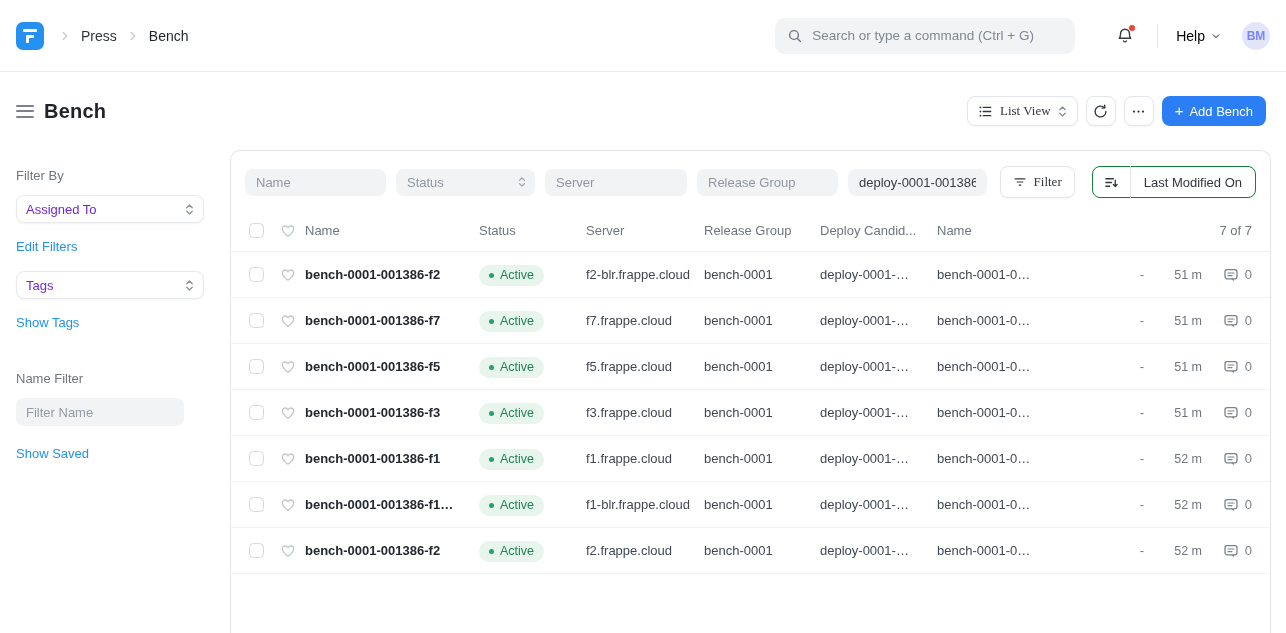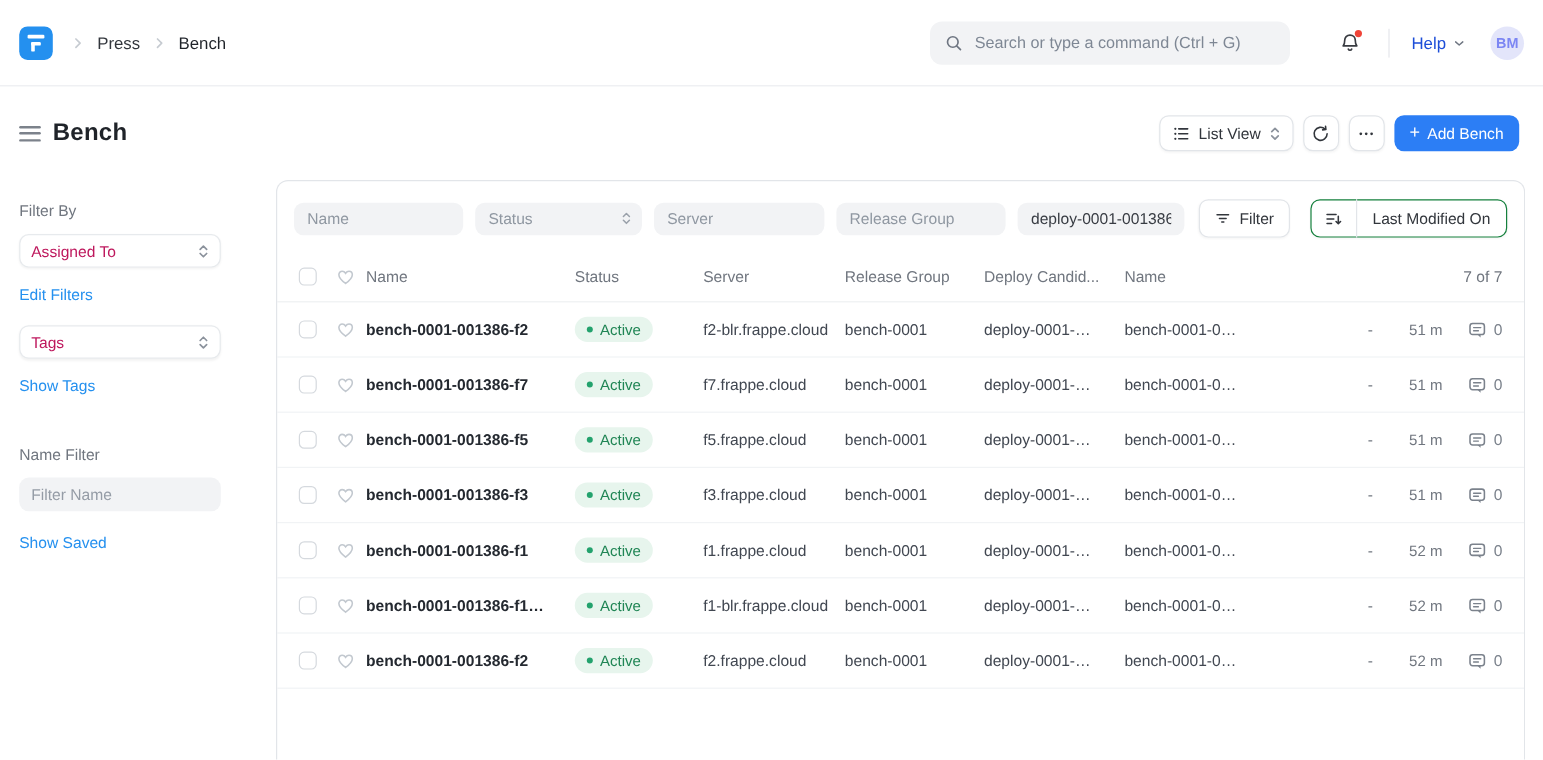--- a/index.html
+++ b/index.html
@@ -21,48 +21,48 @@
   .crumb.current { color:#1f2329; }
 
   .nav-right { margin-left:auto; display:flex; align-items:center; }
   .searchbox { width:300px; height:36px; background:#f2f3f5; border-radius:10px;
     display:flex; align-items:center; gap:9px; padding:0 12px; }
   .searchbox span { font-size:13.5px; color:#7e8794; white-space:nowrap;text-align:center; }
   .bell-wrap { position:relative; margin-left:40px; display:flex; }
   .bell-dot { position:absolute; right:0px; top:-1px; width:6px; height:6px;
     border-radius:50%; background:#f04438; }
   .nav-divider { width:1px; height:24px; background:#e5e7eb; margin:0 18px 0 22px; }
-  .help { display:flex; align-items:center; gap:5px; font-size:14px; color:#1d4ed8; cursor:pointer; }
+  .help { display:flex; align-items:center; gap:5px; font-size:14px; color:#000000; cursor:pointer; }
   .avatar { width:28px; height:28px; border-radius:50%; background:#e3e5fa;
     color:#7c86f3; font-size:12px; font-weight:600; display:flex; align-items:center;
     justify-content:center; margin-left:20px; }
 
   
   .page-header { height:78px; display:flex; align-items:center; padding:0 20px 0 16px; }
   .burger { display:flex; flex-direction:column; gap:3.5px; width:18px; cursor:pointer; }
   .burger i { height:2px; background:#7c828b; border-radius:2px; }
   .page-title { font-size:20px; font-weight:700; color:#1f2329; margin-left:10px;
     letter-spacing:.2px; }
   .header-actions { margin-left:auto; display:flex; align-items:center; gap:8px; }
   .btn { height:30px; background:#fff; border:1px solid #e2e5e9; border-radius:8px;
     display:flex; align-items:center; gap:7px; padding:0 10px; font-size:13px;
-    color:#32363c; cursor:pointer; box-shadow:0 1px 2px rgba(0,0,0,.04); }
+    color:#32363c; cursor:pointer; box-shadow:0 1px 2px rgba(0,0,0,.04);font-family:Liberation Serif, serif; }
   .btn.icon-only { width:30px; justify-content:center; padding:0; }
   .btn-primary { height:30px; background:#2c7ef5; border:none; border-radius:8px;
     color:#fff; font-size:13px; display:flex; align-items:center; gap:6px;
     padding:0 13px; cursor:pointer; }
   .btn-primary .plus { font-size:15px; line-height:1; margin-top:-1px; }
 
   
   .content { display:flex; height:493px; }
   .sidebar { width:230px; flex:0 0 auto; padding:10px 16px 0 16px; }
   .side-label { font-size:13px; color:#70767f; margin:8px 0 12px; }
-  .side-select { width:168px; height:28px; background:#fff; border:1px solid #e7eaed;
+  .side-select { width:188px; height:28px; background:#fff; border:1px solid #e7eaed;
     border-radius:8px; box-shadow:0 1px 2px rgba(0,0,0,.05); display:flex;
-    align-items:center; padding:0 9px; font-size:13px; color:#be185d;
+    align-items:center; padding:0 9px; font-size:13px; color:#6d28d9;
     margin-bottom:14px; cursor:pointer; }
   .side-select .grow { flex:1; }
   .side-link { font-size:13px; color:#2490ef; cursor:pointer; display:inline-block; }
   .side-input { width:168px; height:28px; background:#f2f3f5; border:none;
     border-radius:8px; padding:0 10px; font-size:13px; color:#383c43; outline:none; }
   .side-input::placeholder { color:#959ca6; }
 
   .main { flex:1; margin-right:15px; }
   .card { height:100%; border:1px solid #e2e5e9; border-bottom:none;
     border-radius:10px 10px 0 0; background:#fff; }

